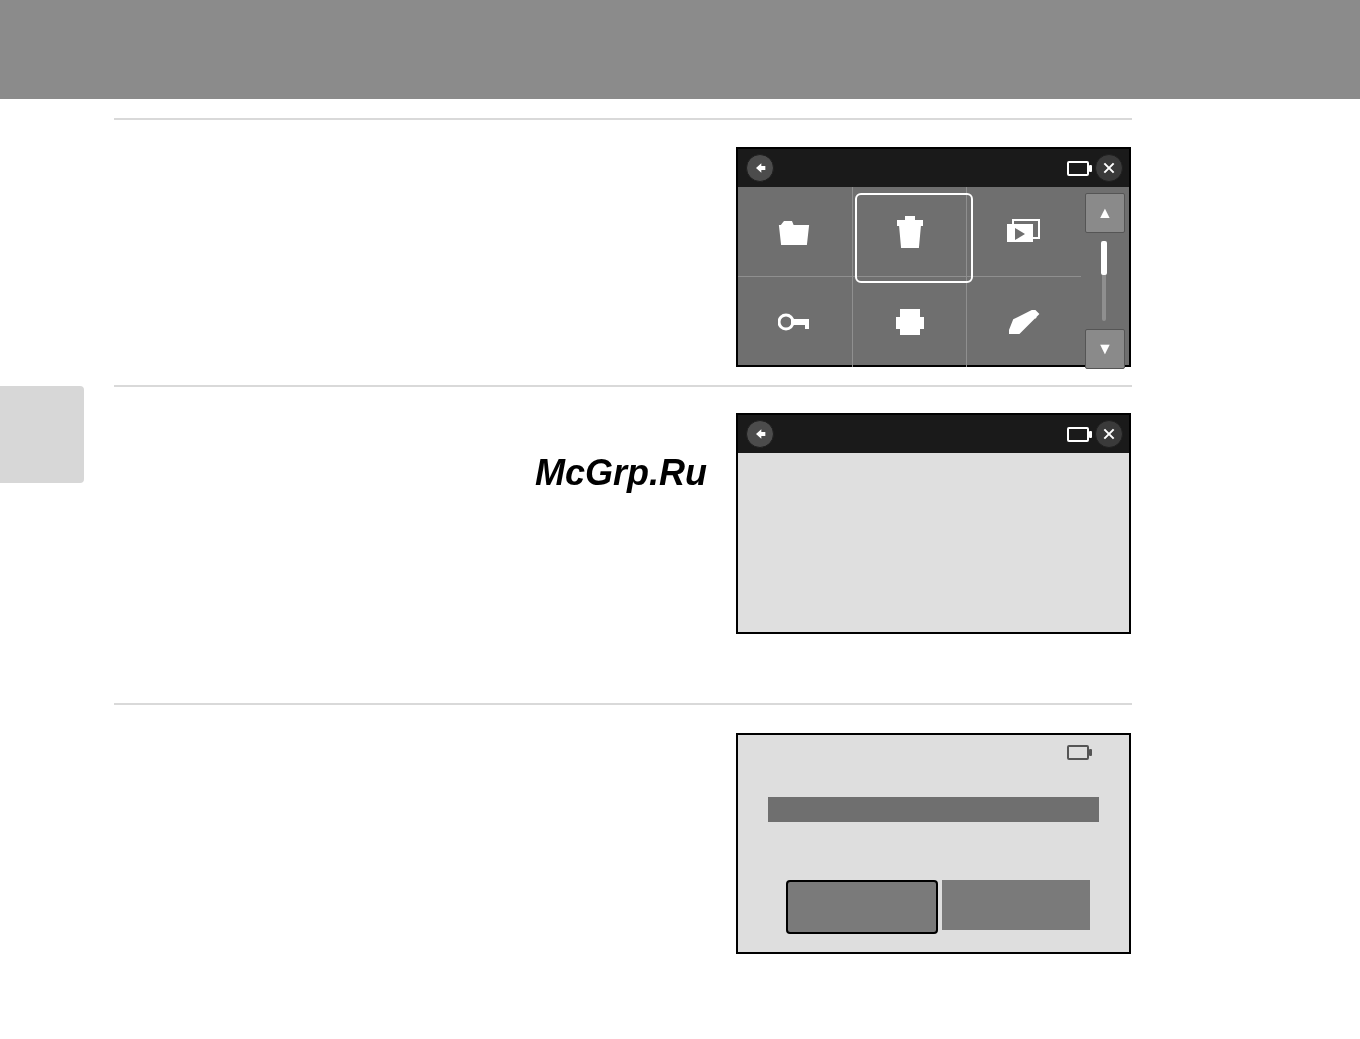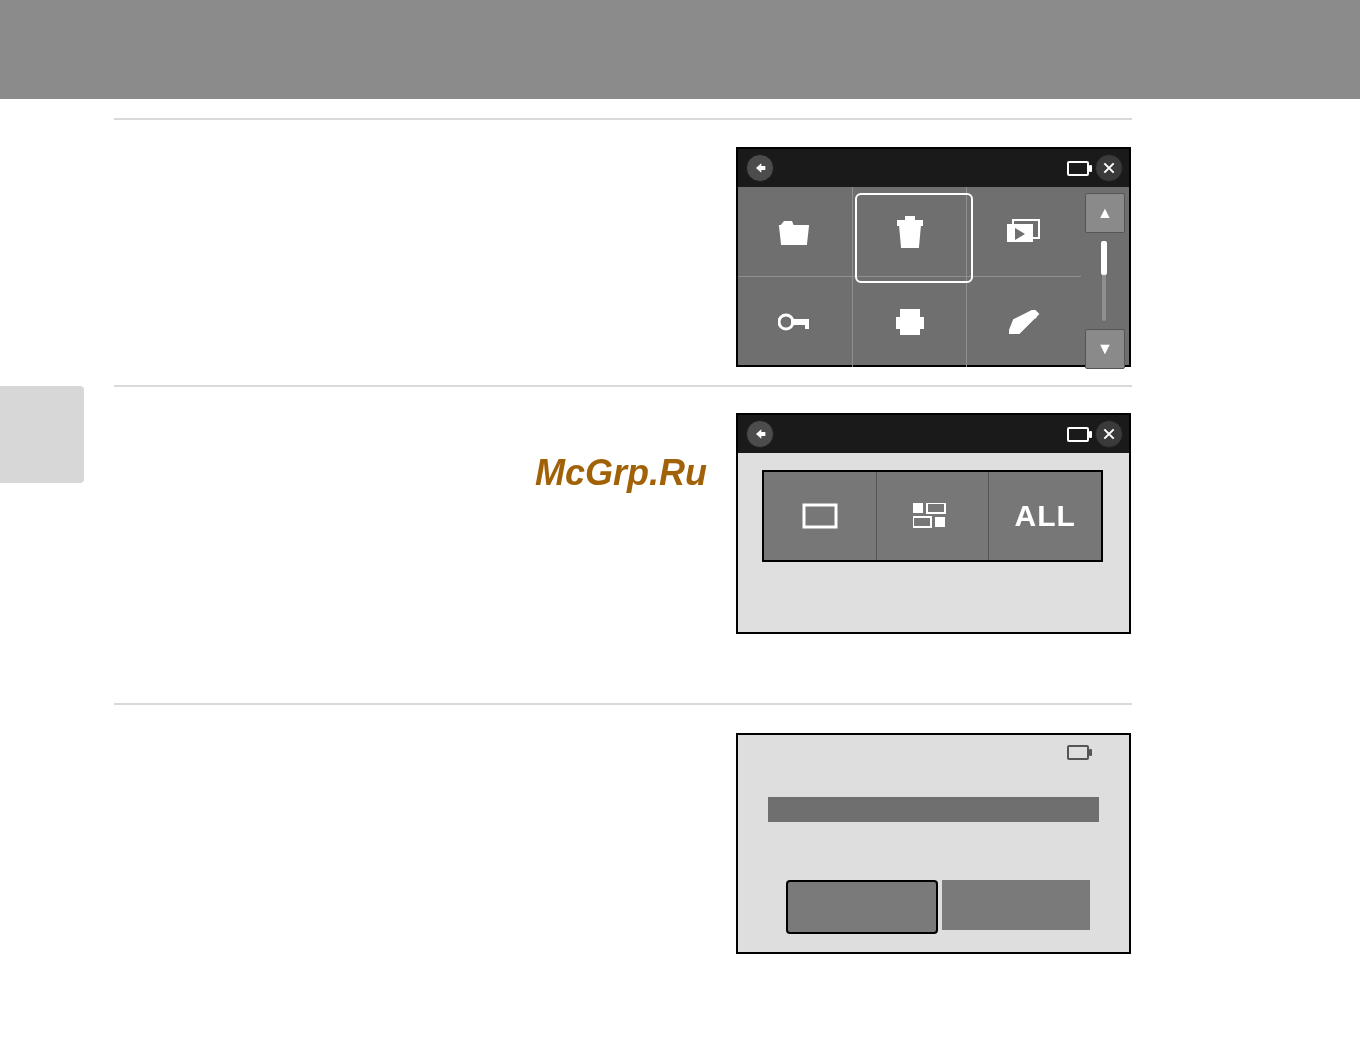--- a/index.html
+++ b/index.html
@@ -1,20 +1,20 @@
 <!DOCTYPE html>
 <html><head>
 <meta charset="utf-8">
 <style>
   html,body{margin:0;padding:0;background:#fff;font-family:Arial,Helvetica,sans-serif;}
   .page{width:1360px;margin:0 auto;}
   .topbar{height:99px;background:#8b8b8b;}
   .rule{border-top:2px solid #d9d9d9;margin:0;}
   .side-tab{position:absolute;left:0;top:386px;width:84px;height:97px;background:#d7d7d7;border-radius:0 4px 4px 0;}
-  .wm{position:absolute;left:535px;top:452px;color:#a16207;font-style:italic;font-weight:600;font-size:36px;}
+  .wm{position:absolute;left:535px;top:452px;color:#000000;font-style:italic;font-weight:600;font-size:36px;}
   
   .lcd{border:2px solid #000;box-sizing:border-box;}
   
   .p1{position:absolute;left:736px;top:147px;width:395px;height:220px;background:#6f6f6f;}
   .p1-top{height:38px;background:#1a1a1a;position:relative;}
   .circ{width:26px;height:26px;border-radius:50%;background:#4c4c4c;border:1px solid #1f1f1f;display:flex;align-items:center;justify-content:center;}
   .circ.dark{background:#3a3a3a;}
   .circ svg{width:16px;height:16px;}
   .p1-back{position:absolute;left:8px;top:5px;}
   .p1-close{position:absolute;right:6px;top:5px;}
@@ -136,38 +136,20 @@
             <path class="ico" d="M14 5v4h6v6h-6v4l-8-7z"></path>
           </svg>
       </div>
       <div class="batt"></div>
       <div class="circ dark" style="position:absolute;right:6px;top:5px;">
         <svg viewBox="0 0 24 24">
             <path d="M5 5l14 14M19 5L5 19" stroke="#fff" stroke-width="3" fill="none"></path>
           </svg>
       </div>
     </div>
-    <div class="p2-body">
-      <div class="p2-cell">
-        <svg width="36" height="26" viewBox="0 0 36 26">
-            <rect x="2" y="2" width="32" height="22" fill="none" stroke="#fff" stroke-width="3"></rect>
-          </svg>
-      </div>
-      <div class="p2-cell">
-        <svg width="40" height="26" viewBox="0 0 40 26">
-            <rect x="0" y="0" width="10" height="10" fill="#fff"></rect>
-            <rect x="14" y="0" width="18" height="10" fill="none" stroke="#fff" stroke-width="2"></rect>
-            <rect x="0" y="14" width="18" height="10" fill="none" stroke="#fff" stroke-width="2"></rect>
-            <rect x="22" y="14" width="10" height="10" fill="#fff"></rect>
-          </svg>
-      </div>
-      <div class="p2-cell">
-        <span class="all">ALL</span>
-      </div>
-    </div>
   </div>
 
   <div class="lcd p3">
     <div class="batt3"></div>
     <div class="bar"></div>
     <div class="btns">
       <div class="btn sel"></div>
       <div class="btn"></div>
     </div>
   </div>

